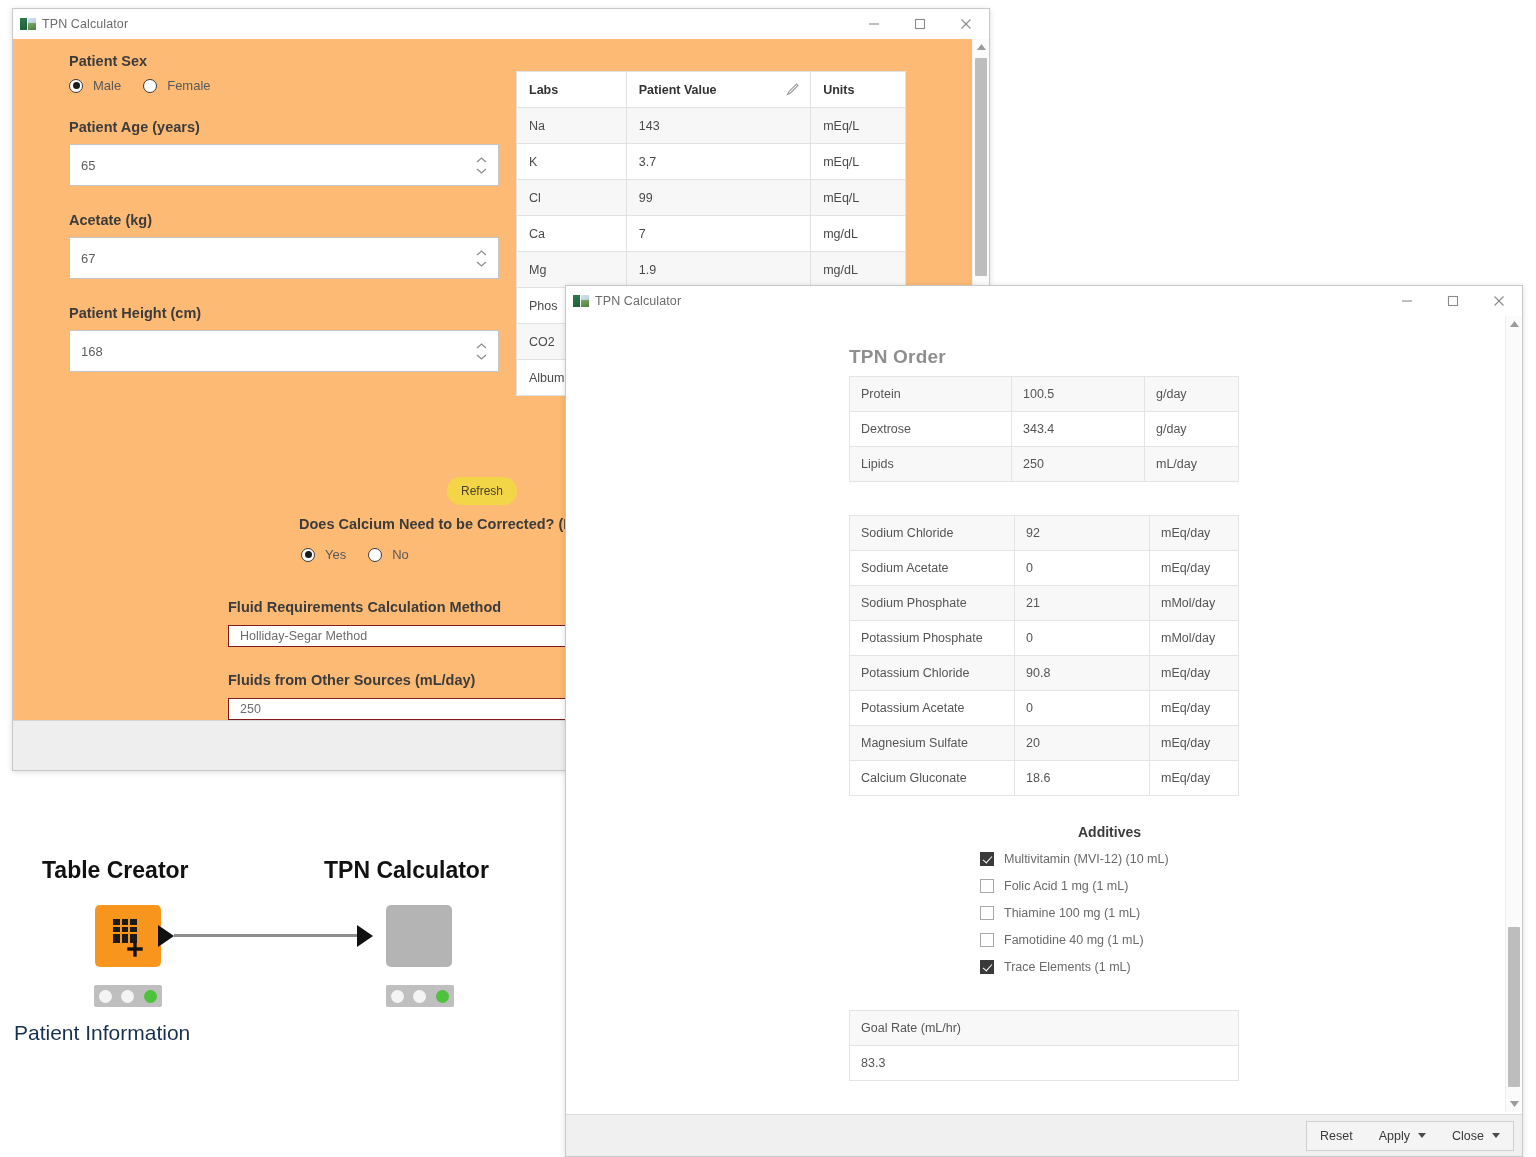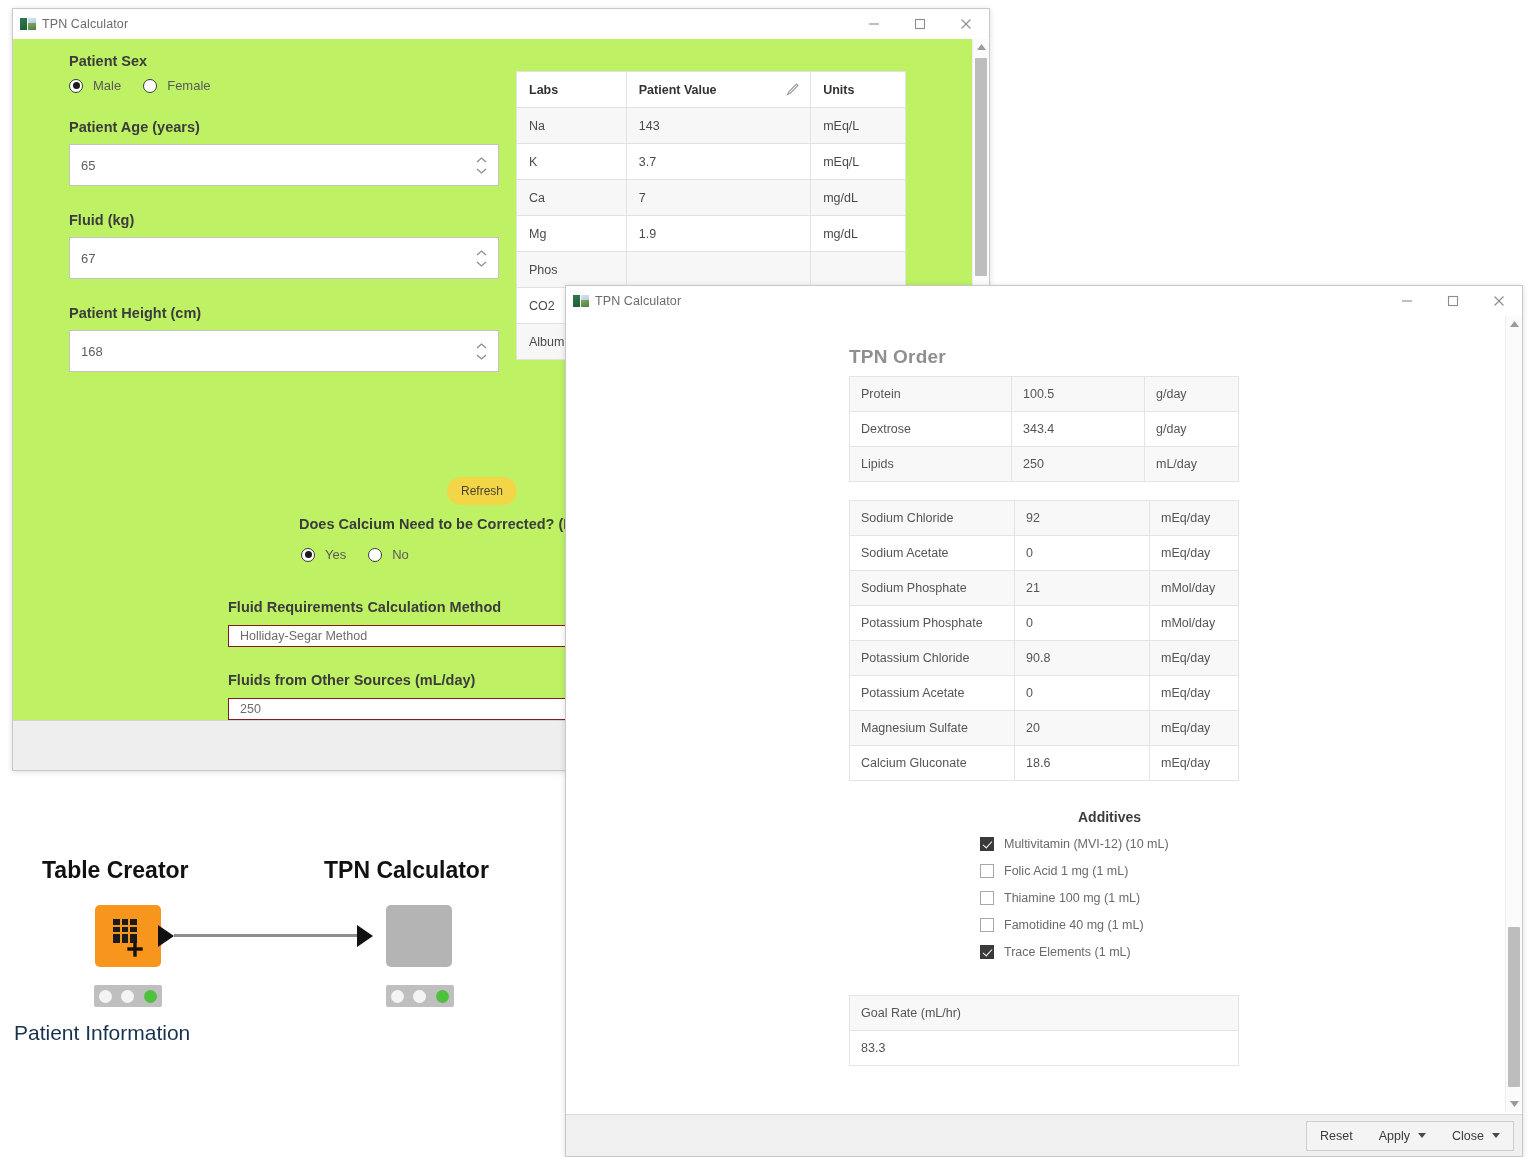--- a/index.html
+++ b/index.html
@@ -44,21 +44,21 @@
   }
   .winbtns { position: absolute; right: 0; top: 0; height: 30px; display: flex; }
   .winbtn {
     width: 46px; height: 30px;
     display: flex; align-items: center; justify-content: center;
     color: #8c8c8c;
   }
   .winbtn svg { display:block; }
   .client {
     position: relative;
-    background: #bef264;
+    background: #fdba74;
     overflow: hidden;
   }
 
   
   .vscroll {
     position: absolute; top: 0; right: 0; width: 17px; height: 100%;
     background: #fbfbfb; border-left: 1px solid #eceef0;
   }
   .vscroll .arrow {
     height: 16px; display:flex; align-items:center; justify-content:center;
@@ -318,21 +318,21 @@
             <span class="spin-arrows">
               <svg width="13" height="8" viewBox="0 0 13 8">
                   <polyline points="2,6 6.5,2 11,6" fill="none" stroke="#8d8d8d" stroke-width="1.3"></polyline>
                 </svg>
               <svg width="13" height="8" viewBox="0 0 13 8">
                   <polyline points="2,2 6.5,6 11,2" fill="none" stroke="#8d8d8d" stroke-width="1.3"></polyline>
                 </svg>
             </span>
           </div>
 
-          <div class="field-label">Fluid (kg)</div>
+          <div class="field-label">Acetate (kg)</div>
           <div class="spinner">
             <span class="val">67</span>
             <span class="spin-arrows">
               <svg width="13" height="8" viewBox="0 0 13 8">
                   <polyline points="2,6 6.5,2 11,6" fill="none" stroke="#8d8d8d" stroke-width="1.3"></polyline>
                 </svg>
               <svg width="13" height="8" viewBox="0 0 13 8">
                   <polyline points="2,2 6.5,6 11,2" fill="none" stroke="#8d8d8d" stroke-width="1.3"></polyline>
                 </svg>
             </span>
@@ -372,20 +372,25 @@
               <td>Na</td>
               <td>143</td>
               <td>mEq/L</td>
             </tr>
             <tr>
               <td>K</td>
               <td>3.7</td>
               <td>mEq/L</td>
             </tr>
             <tr>
+              <td>Cl</td>
+              <td>99</td>
+              <td>mEq/L</td>
+            </tr>
+            <tr>
               <td>Ca</td>
               <td>7</td>
               <td>mg/dL</td>
             </tr>
             <tr>
               <td>Mg</td>
               <td>1.9</td>
               <td>mg/dL</td>
             </tr>
             <tr>
@@ -488,21 +493,21 @@
                 <td class="c3">g/day</td>
               </tr>
               <tr>
                 <td class="c1">Lipids</td>
                 <td class="c2">250</td>
                 <td class="c3">mL/day</td>
               </tr>
             </tbody>
           </table>
 
-          <table class="gtable gtable2" style="margin-top:18px;">
+          <table class="gtable gtable2" style="margin-top:33px;">
             <tbody>
               <tr>
                 <td class="c1">Sodium Chloride</td>
                 <td class="c2">92</td>
                 <td class="c3">mEq/day</td>
               </tr>
               <tr>
                 <td class="c1">Sodium Acetate</td>
                 <td class="c2">0</td>
                 <td class="c3">mEq/day</td>

